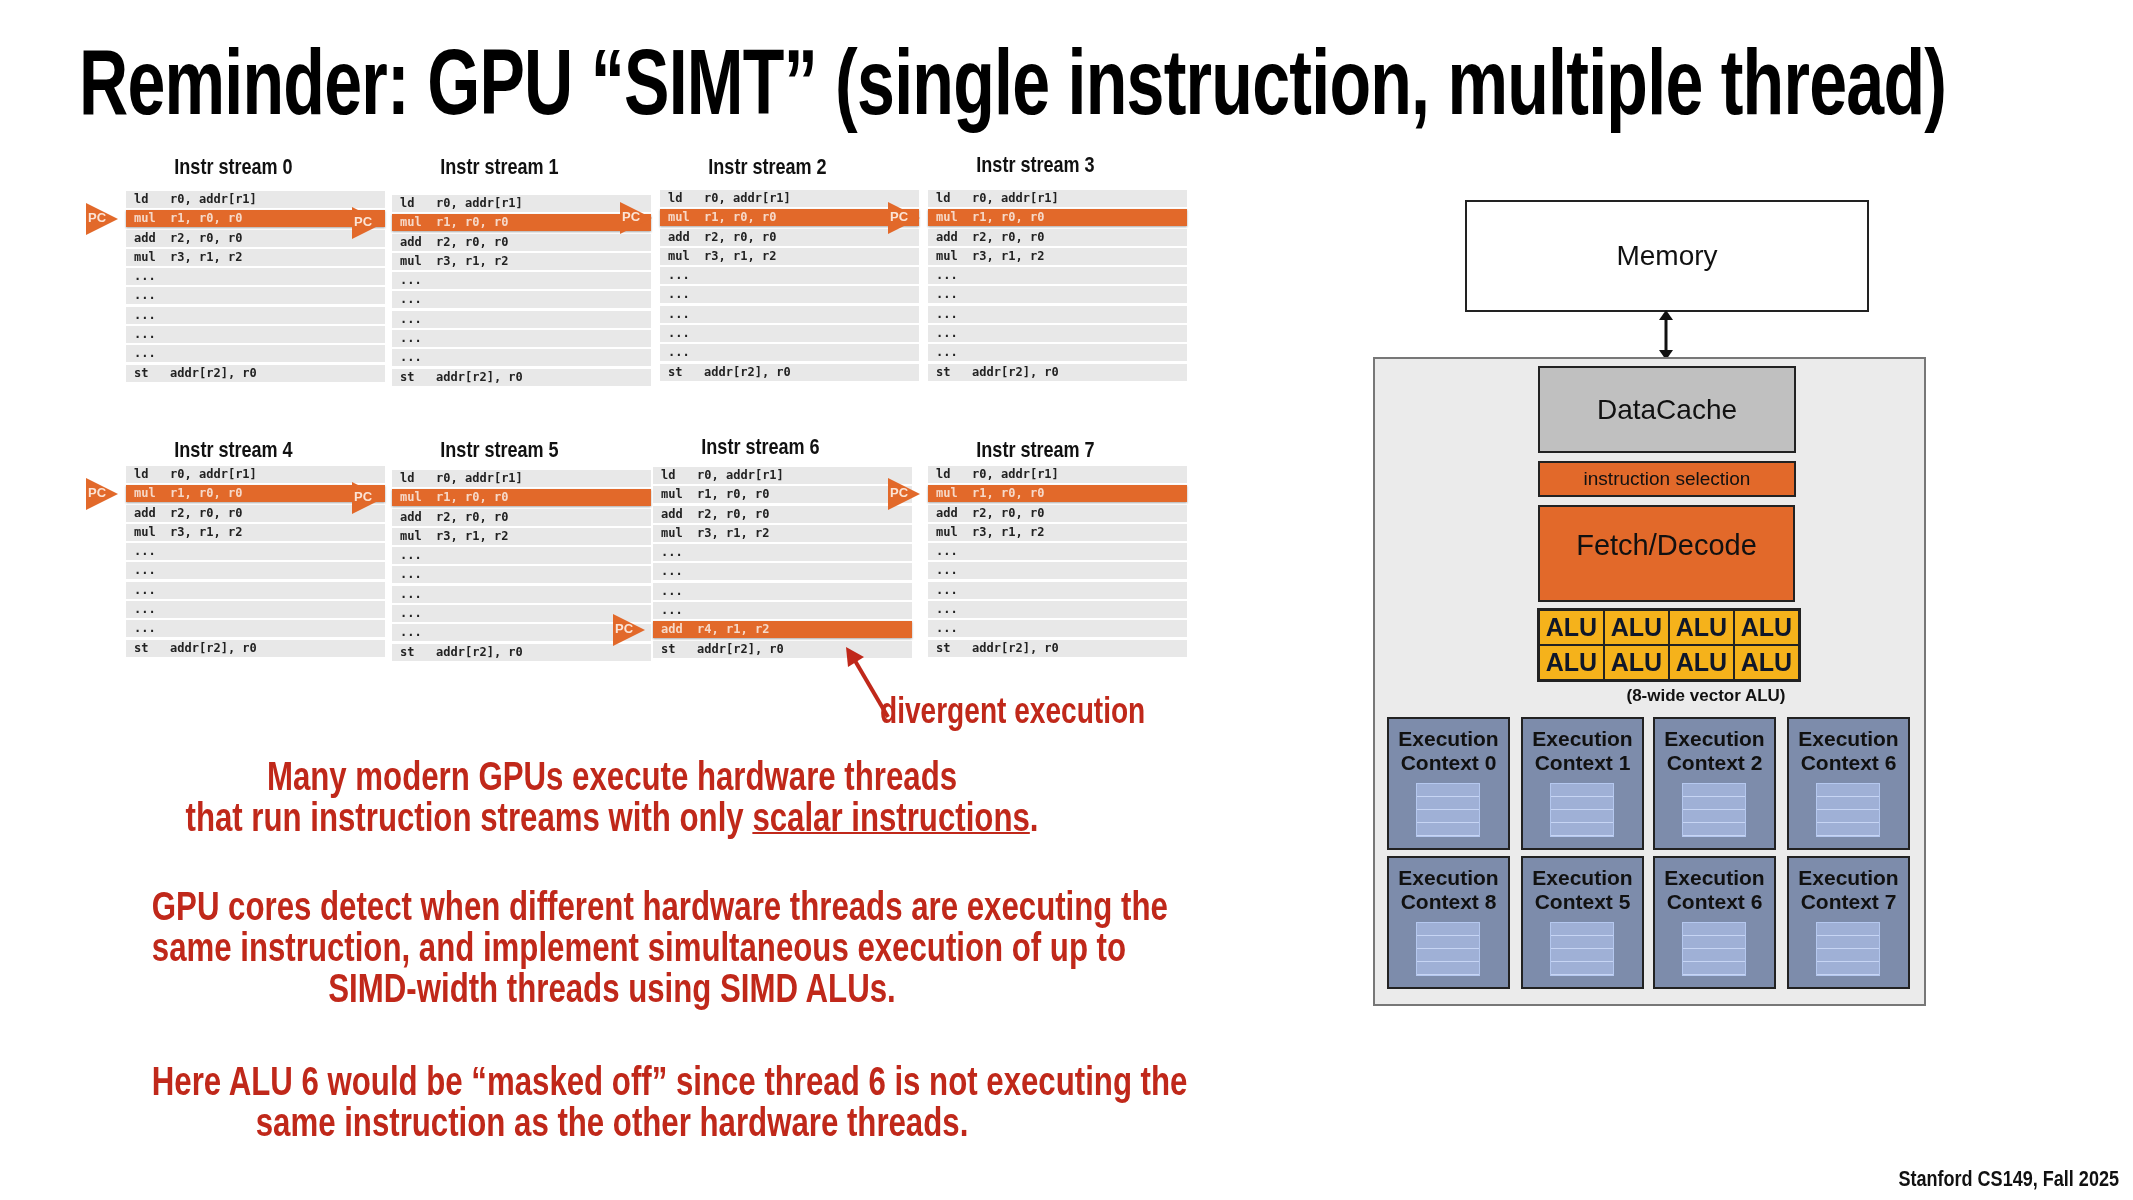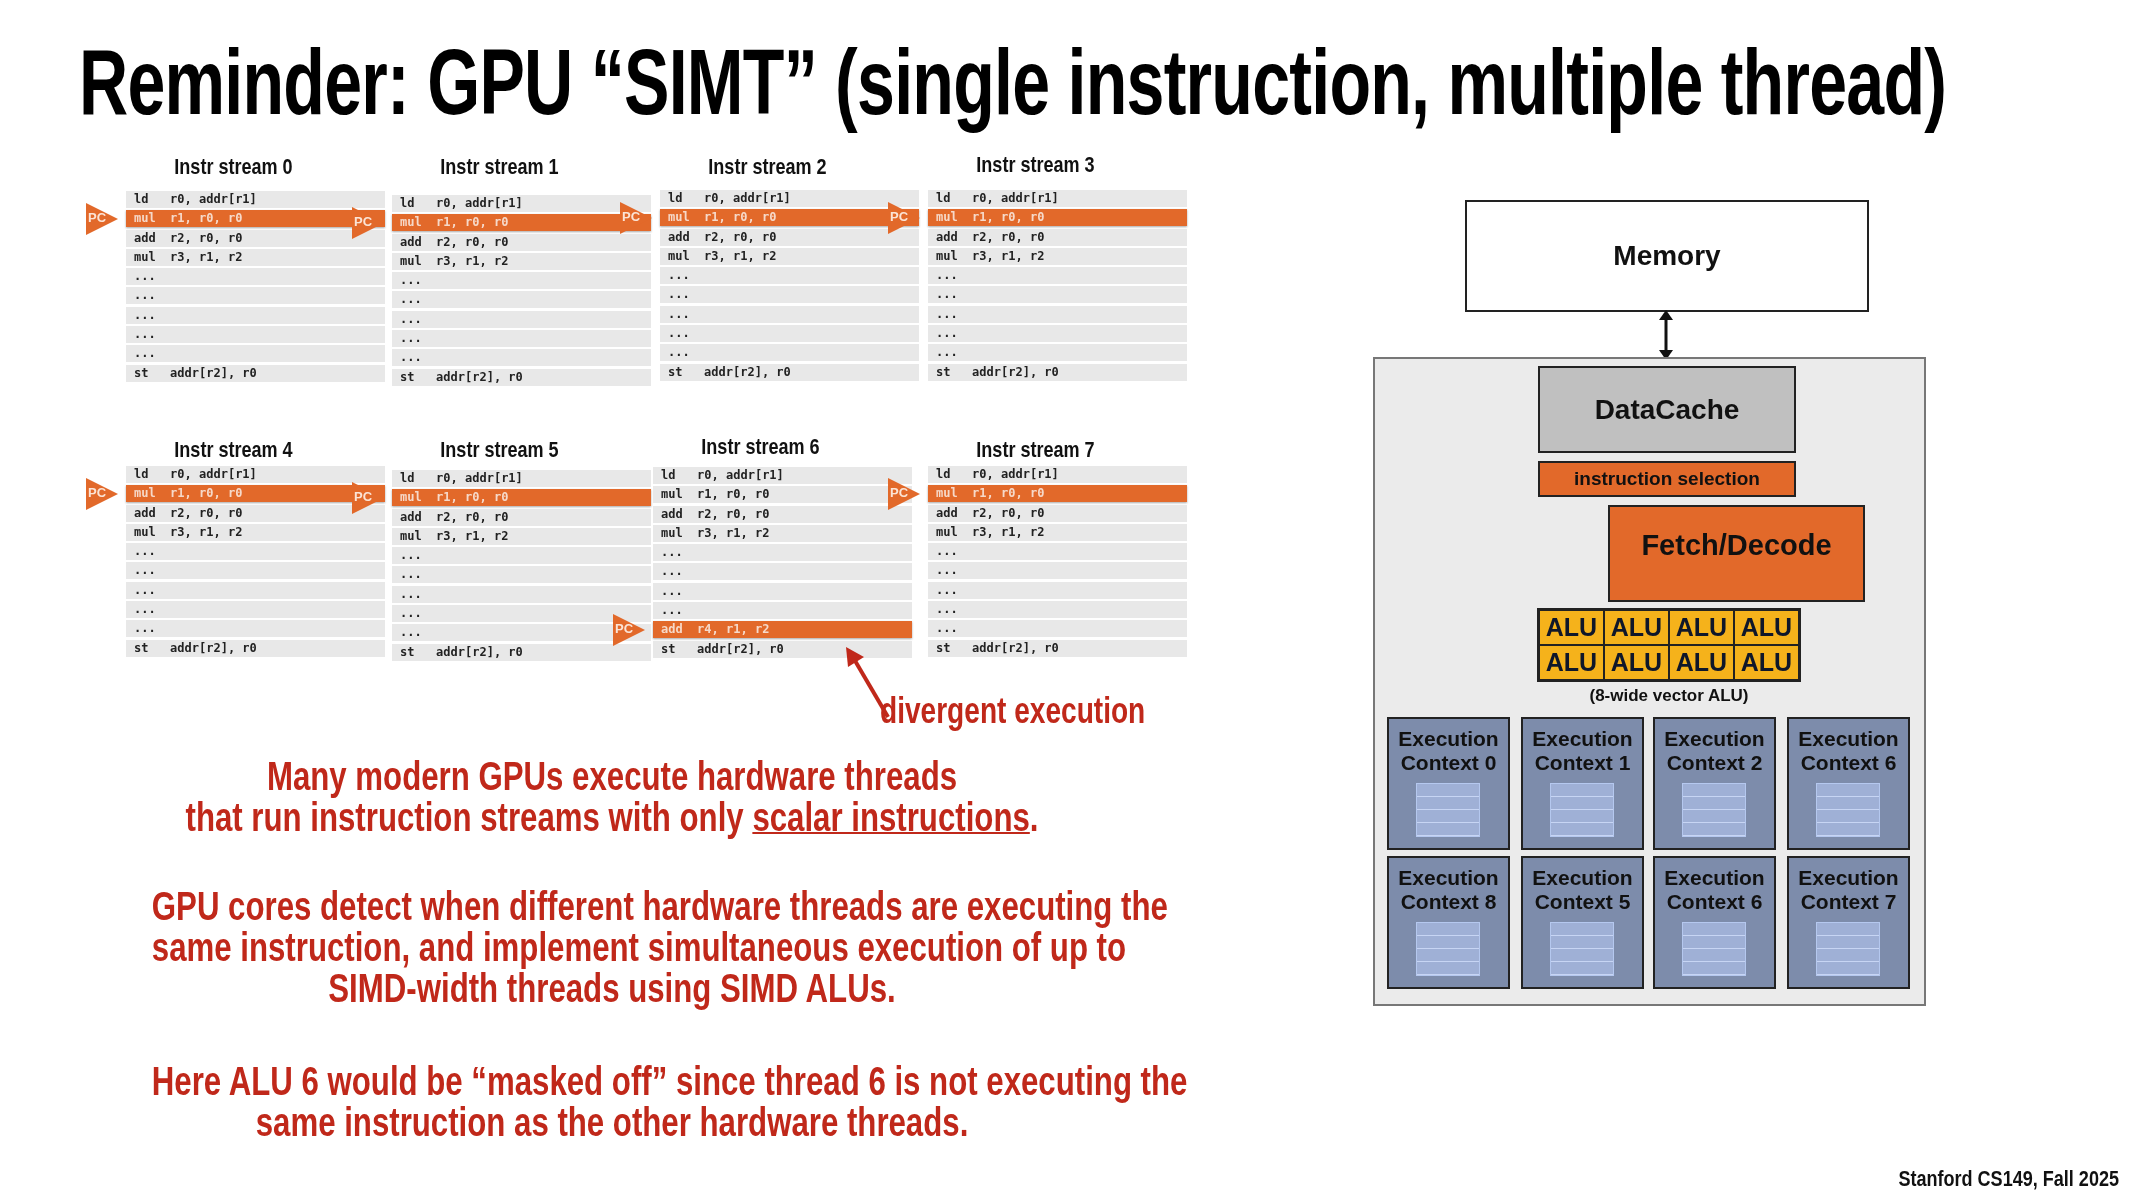--- a/index.html
+++ b/index.html
@@ -11,21 +11,21 @@
   .stitle { font-weight:bold; font-size:22px; color:#111; white-space:nowrap; transform:scaleX(0.82);
             transform-origin:center top; width:215px; text-align:center; }
   .stream { width:259px; }
   .row { height:17px; margin-bottom:2.3px; background:#e8e8e8; font-family:"DejaVu Sans Mono", monospace;
          font-size:12px; font-weight:bold; color:#222; line-height:17px; padding-left:8px; white-space:pre; box-sizing:border-box; }
   .row.hl { background:#e2692a; color:#f6d9c9; box-shadow:0 1px 2px rgba(0,0,0,0.35); }
   .pc { width:0; height:0; border-top:16px solid transparent; border-bottom:16px solid transparent;
         border-left:32px solid #e2692a; }
   .pclabel { position:absolute; left:-32px; top:-9px; font-size:13px; font-weight:bold; color:#fbe4d6; width:22px; text-align:center; }
   .box { border:2px solid #222; box-sizing:border-box; display:flex; align-items:center; justify-content:center;
-         text-align:center; font-weight:bold; color:#111; }
+         text-align:center; font-weight:normal; color:#111; }
   .redtext { color:#c0281a; font-weight:bold; font-size:40px; text-align:center; white-space:nowrap;
              transform:scaleX(0.78); transform-origin:center top; line-height:41px; }
   .alu { background:#f5b21b; border:1.5px solid #222; box-sizing:border-box; font-weight:bold; font-size:25px;
          display:flex; align-items:center; justify-content:center; color:#0f172a; }
   .ctx { background:#7d8cab; border:2.5px solid #222; box-sizing:border-box; }
   .ctxlabel { font-weight:bold; font-size:21px; color:#111; text-align:center; line-height:24px; margin-top:8px; }
   .regs { position:absolute; left:27px; top:64px; width:62px; height:52px; border:1.5px solid #b5c8ef; background:#9fb0d6; }
   .regs div { height:12px; border-bottom:1.5px solid #c7d5f4; }
 </style>
 </head>
@@ -191,34 +191,34 @@
   <polygon points="3,40 10,50 17,40" fill="#111"></polygon>
 </svg>
 <div class="abs" style="left:1373px;top:357px;width:553px;height:649px;background:#ebebeb;border:2px solid #777;box-sizing:border-box;"></div>
 <div class="abs box" style="left:1538px;top:366px;width:258px;height:87px;background:#c0c0c0;font-size:28px;line-height:36px;flex-direction:row;">
   <span>Data</span>
   <span>Cache</span>
 </div>
 <div class="abs box" style="left:1538px;top:461px;width:258px;height:36px;background:#e2692a;font-size:19px;">
   <span>instruction selection</span>
 </div>
-<div class="abs box" style="left:1608px;top:505px;width:257px;height:97px;background:#e2692a;font-size:29px;align-items:flex-start;padding-top:22px;">
+<div class="abs box" style="left:1538px;top:505px;width:257px;height:97px;background:#e2692a;font-size:29px;align-items:flex-start;padding-top:22px;">
   <span>Fetch/Decode</span>
 </div>
 <div id="alus" class="abs" style="left:1537px;top:608px;width:264px;height:74px;display:grid;grid-template-columns:repeat(4,1fr);grid-template-rows:1fr 1fr;border:2px solid #222;box-sizing:border-box;">
     <div class="alu">ALU</div>
     <div class="alu">ALU</div>
     <div class="alu">ALU</div>
     <div class="alu">ALU</div>
     <div class="alu">ALU</div>
     <div class="alu">ALU</div>
     <div class="alu">ALU</div>
     <div class="alu">ALU</div>
   </div>
-<div class="abs" style="left:1537px;top:686px;width:264px;text-align:center;font-weight:bold;font-size:17px;color:#111;">(8-wide vector ALU)</div>
+<div class="abs" style="left:1574px;top:686px;width:264px;text-align:center;font-weight:bold;font-size:17px;color:#111;">(8-wide vector ALU)</div>
 <div id="contexts">
     <div class="abs ctx" style="left: 1387px; top: 717px; width: 123px; height: 133px;">
       <div class="ctxlabel">
         <div>Execution</div>
         <div>Context 0</div>
       </div>
       <div class="regs">
         <div></div>
         <div></div>
         <div></div>

